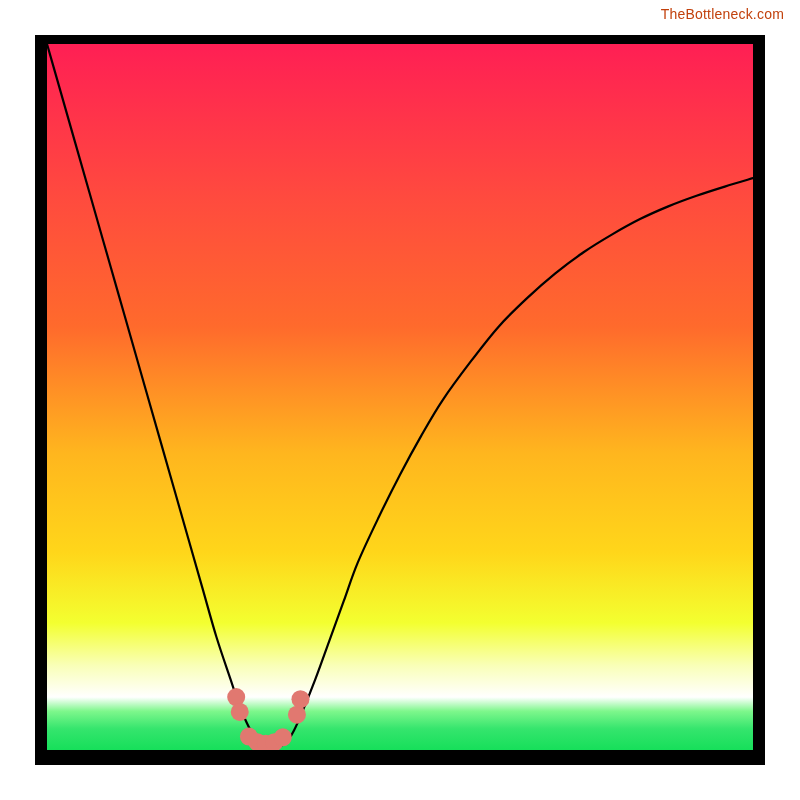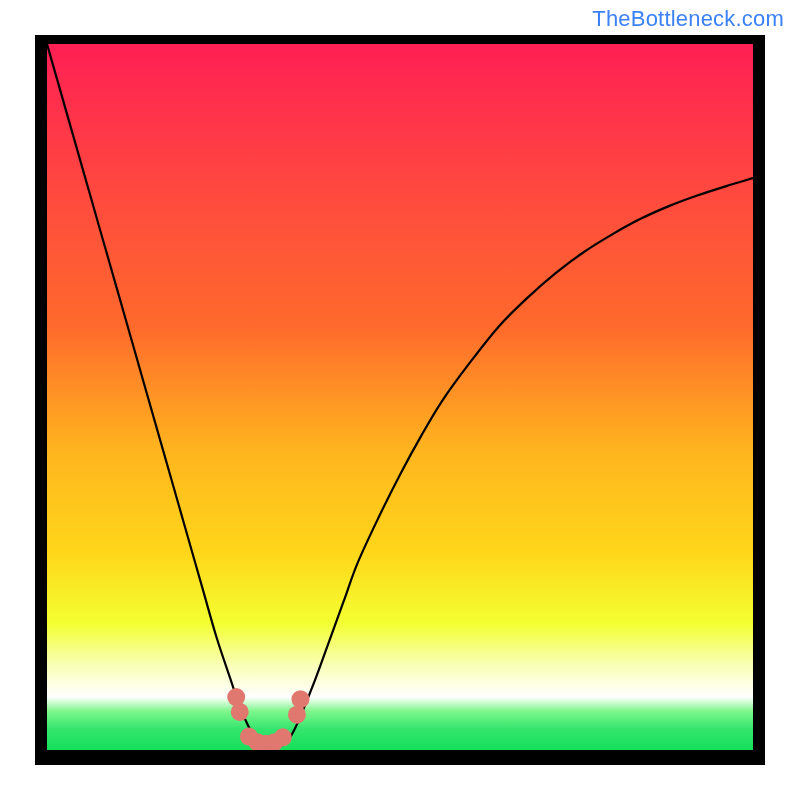--- a/index.html
+++ b/index.html
@@ -1,17 +1,17 @@
 <!DOCTYPE html>
 <html><head>
 <meta charset="utf-8">
 <style>
   body{margin:0;padding:0;background:#fff;width:800px;height:800px;overflow:hidden;font-family:Arial,Helvetica,sans-serif}
   .wrap{position:relative;width:800px;height:800px}
-  .watermark{position:absolute;top:6px;right:16px;color:#3b82f6;font-size:22px;letter-spacing:.2px}
+  .watermark{position:absolute;top:6px;right:16px;color:#c2410c;font-size:14px;letter-spacing:.2px}
   .stage{position:absolute;left:35px;top:35px;width:730px;height:730px;background:#000}
   .plot{position:absolute;left:12px;top:9px;width:706px;height:706px}
   svg{position:absolute;left:0;top:0}
 </style>
 </head>
 <body>
 <div class="wrap">
   <div class="watermark">TheBottleneck.com</div>
   <div class="stage">
     <div class="plot">

